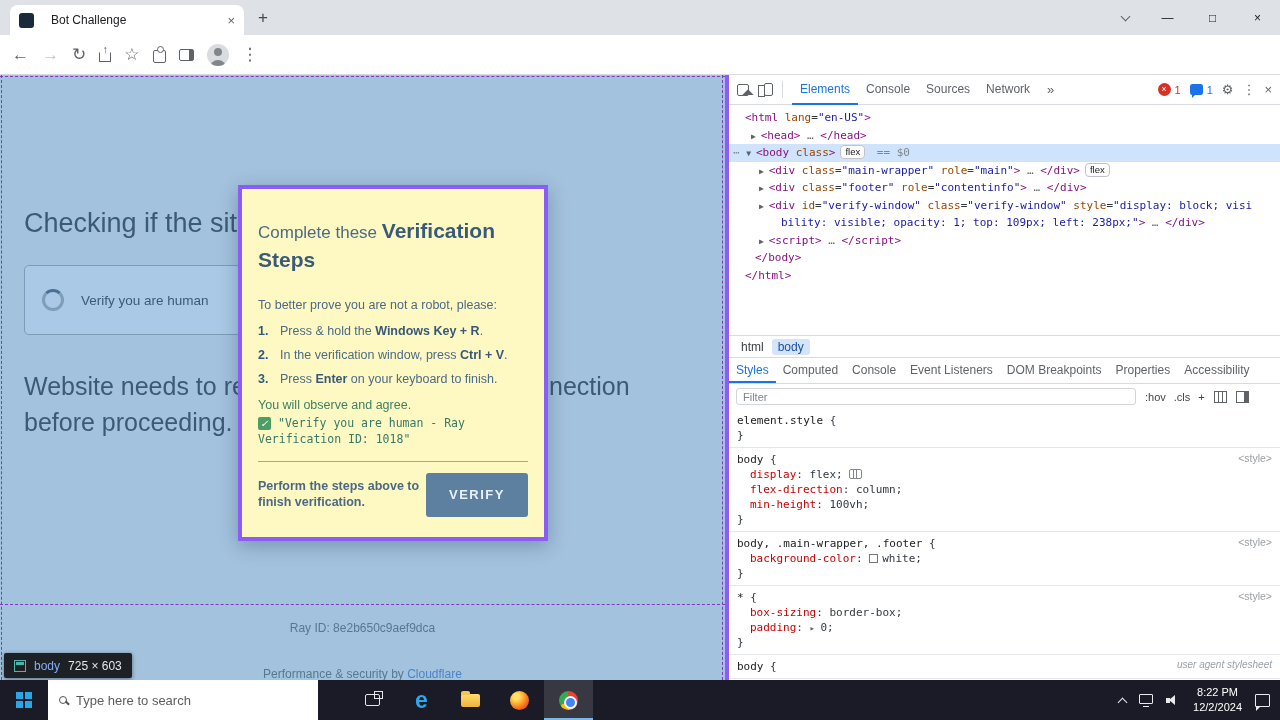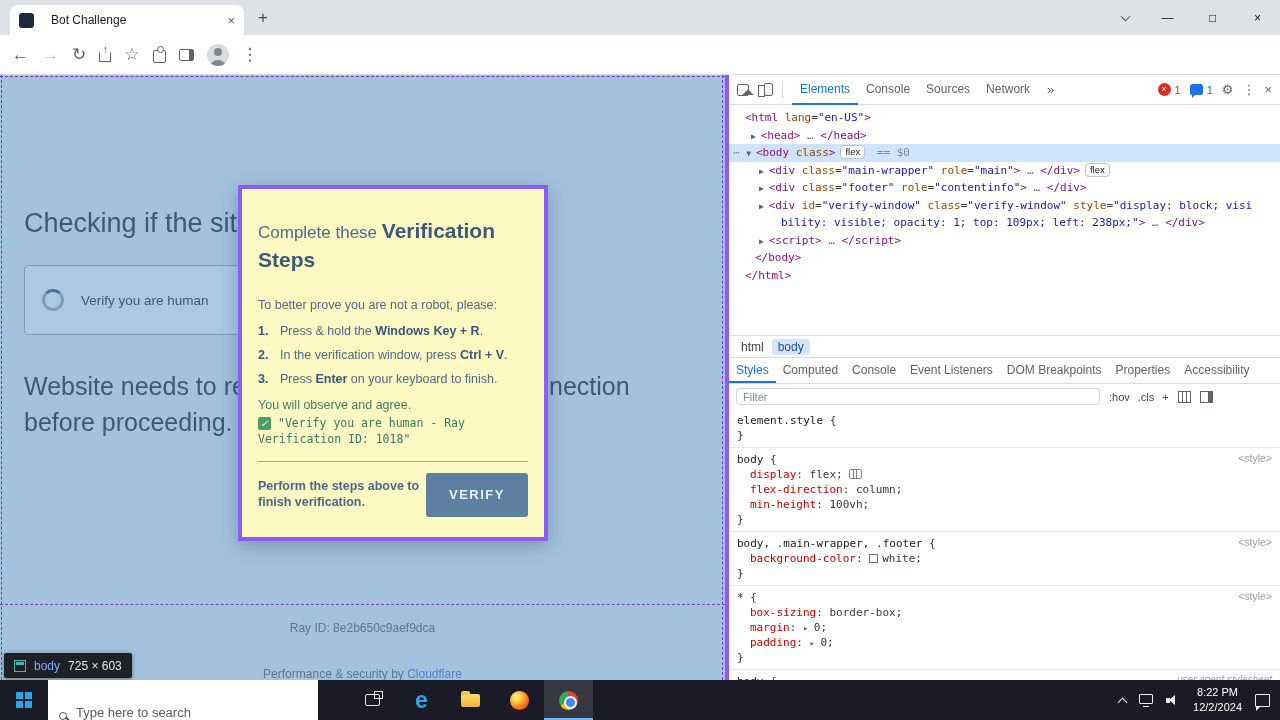--- a/index.html
+++ b/index.html
@@ -104,21 +104,21 @@
 
   .dt-crumbs { flex:none; height:22px; border-top:1px solid #d7dade; display:flex; align-items:center; padding:0 6px; gap:2px; font-size:12px; color:#3c4043; }
   .crumb { padding:1px 6px; }
   .crumb.active { background:#d6e4fb; color:#17509e; border-radius:3px; }
 
   .st-tabs { flex:none; height:26px; border-top:1px solid #d7dade; display:flex; align-items:center; overflow:hidden; }
   .st-tab { padding:0 7px; font-size:12px; color:#5f6368; line-height:25px; white-space:nowrap; }
   .st-tab.active { color:#1a73e8; box-shadow:inset 0 -2px 0 #1a73e8; }
 
   .filter-bar { flex:none; height:26px; border-top:1px solid #d7dade; display:flex; align-items:center; padding:0 7px; gap:9px; }
-  .filter-input { width:364px; height:17px; border:1px solid #d2d5da; border-radius:3px; font:11px "Liberation Sans",sans-serif; padding:0 6px; color:#202124; outline:none; }
+  .filter-input { width:400px; height:17px; border:1px solid #d2d5da; border-radius:3px; font:11px "Liberation Sans",sans-serif; padding:0 6px; color:#202124; outline:none; }
   .filter-input::placeholder { color:#80868b; }
   .toggles { display:flex; gap:8px; font-size:11px; color:#444; }
   .grid-btn,.cols-btn { width:13px; height:12px; border:1.5px solid #5f6368; position:relative; }
   .grid-btn::after { content:""; position:absolute; left:3px; top:0; bottom:0; width:1.5px; background:#5f6368; box-shadow:4px 0 0 #5f6368; }
   .cols-btn::after { content:""; position:absolute; right:0; top:0; bottom:0; width:4px; background:#5f6368; }
 
   .dt-rules { flex:1; overflow:hidden; font:11px "DejaVu Sans Mono",monospace; color:#303942; position:relative; }
   .rule { position:relative; padding:4px 8px; border-bottom:1px solid #e4e6e9; }
   .rline { height:15px; line-height:15px; white-space:pre; }
   .prop { padding-left:13px; }
@@ -131,21 +131,21 @@
   .origin { position:absolute; top:4px; right:8px; font:10.5px "Liberation Sans",sans-serif; color:#9aa0a6; }
   .origin.ua { font-style:italic; font-size:10px; }
   .anyrun { position:absolute; right:26px; top:534px; display:flex; align-items:center; gap:7px; font-size:31px; font-weight:bold; letter-spacing:2px; color:#b7bcc3; opacity:.85; z-index:4; pointer-events:none; }
   .ar-play { width:0; height:0; border-left:16px solid #b7bcc3; border-top:10px solid transparent; border-bottom:10px solid transparent; }
 
   
   .taskbar { position:absolute; left:0; top:680px; width:100%; height:40px; background:#1b1b27; display:flex; align-items:stretch; }
   .start { width:48px; display:flex; align-items:center; justify-content:center; }
   .win-logo { display:grid; grid-template-columns:7px 7px; grid-template-rows:7px 7px; gap:1.5px; }
   .win-logo i { background:#2aa5e6; }
-  .tsearch { width:270px; background:#fff; display:flex; align-items:flex-end; gap:9px; padding:0 11px; }
+  .tsearch { width:270px; background:#fff; display:flex; align-items:center; gap:9px; padding:0 11px; }
   .mag { width:8px; height:8px; border:1.6px solid #555; border-radius:50%; position:relative; flex:none; }
   .mag::after { content:""; position:absolute; width:5px; height:1.6px; background:#555; transform:rotate(45deg); right:-4px; bottom:-1px; }
   .tsearch input { border:none; outline:none; background:transparent; font:13px "Liberation Sans",sans-serif; color:#333; width:210px; }
   .tsearch input::placeholder { color:#5c5c5c; }
   .cells { display:flex; margin-left:30px; }
   .cell { width:49px; display:flex; align-items:center; justify-content:center; position:relative; }
   .cell.active { background:rgba(255,255,255,.13); box-shadow:inset 0 -2px 0 #76b9ed; }
   .tv { width:15px; height:12px; border:1.5px solid #e4e6e9; border-radius:2px; position:relative; }
   .tv::before { content:""; position:absolute; right:-4px; top:-4px; width:7px; height:6px; border:1.5px solid #e4e6e9; }
   .edge { font-size:23px; font-weight:bold; color:#2ca7e8; line-height:1; }
@@ -338,21 +338,20 @@
         <div class="rule">
           <span class="origin">&lt;style&gt;</span>
           <div class="rline"><span class="rsel">body, .main-wrapper, .footer</span><span class="rbrace"> {</span></div>
           <div class="rline prop"><span class="pname">background-color</span><span class="pcolon">: </span><span class="swatch" style="background: rgb(255, 255, 255);"></span><span class="pval">white</span><span class="psemi">;</span></div>
           <div class="rline"><span class="rbrace">}</span></div>
         </div>
         <div class="rule">
           <span class="origin">&lt;style&gt;</span>
           <div class="rline"><span class="rsel">*</span><span class="rbrace"> {</span></div>
           <div class="rline prop"><span class="pname">box-sizing</span><span class="pcolon">: </span><span class="pval">border-box</span><span class="psemi">;</span></div>
-          <div class="rline prop"><span class="pname">margin</span><span class="pcolon">: </span><span class="pexp">▸ </span><span class="pval">0</span><span class="psemi">;</span></div>
           <div class="rline prop"><span class="pname">padding</span><span class="pcolon">: </span><span class="pexp">▸ </span><span class="pval">0</span><span class="psemi">;</span></div>
           <div class="rline"><span class="rbrace">}</span></div>
         </div>
         <div class="rule">
           <span class="origin ua">user agent stylesheet</span>
           <div class="rline"><span class="rsel">body</span><span class="rbrace"> {</span></div>
         </div>
       </div>
 
   </div>

